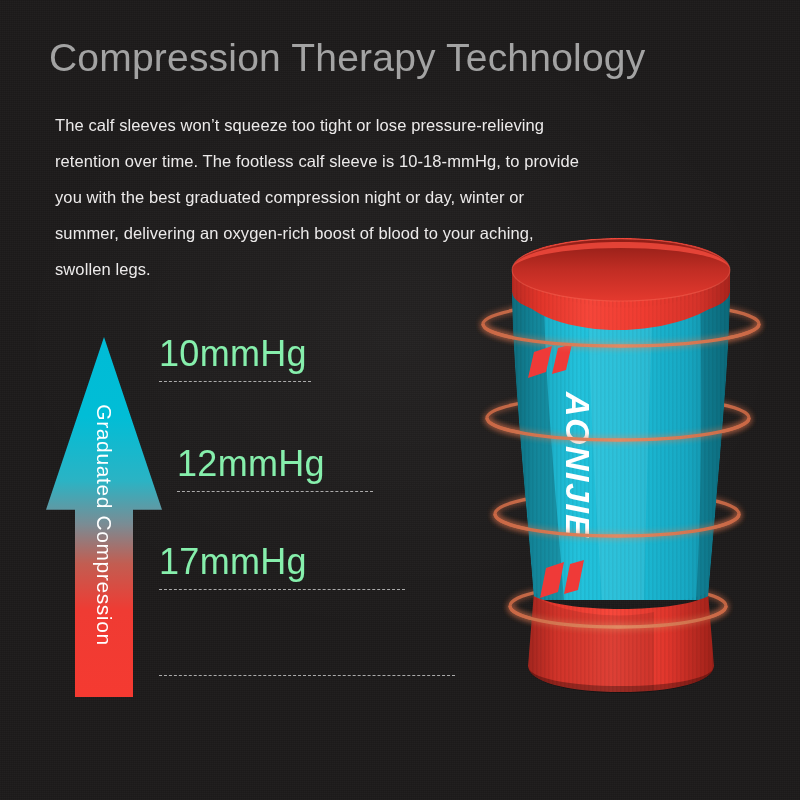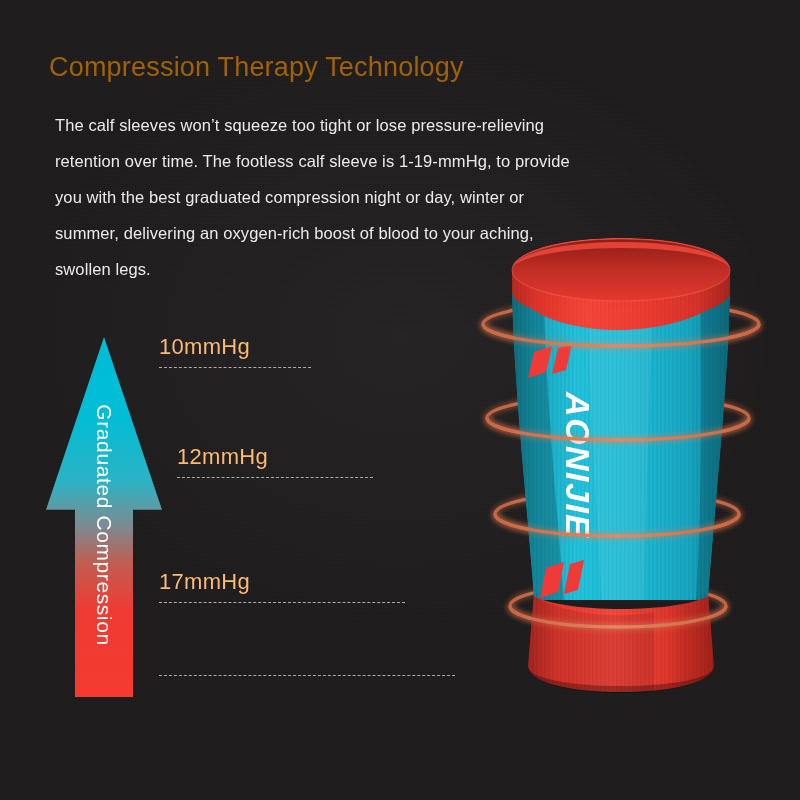--- a/index.html
+++ b/index.html
@@ -25,24 +25,24 @@
       repeating-linear-gradient(0deg, rgba(255,255,255,0.011) 0px, rgba(255,255,255,0.011) 1px, rgba(0,0,0,0.014) 1px, rgba(0,0,0,0.014) 2px),
       repeating-linear-gradient(90deg, rgba(255,255,255,0.010) 0px, rgba(255,255,255,0.010) 1px, rgba(0,0,0,0.013) 1px, rgba(0,0,0,0.013) 2px),
       #1c1a1a;
     pointer-events: none;
   }
 
   
   .headline {
     position: absolute;
     left: 49px;
-    top: 52px;
-    font-size: 27px;
+    top: 36px;
+    font-size: 39px;
     font-weight: 400;
-    color: #a16207;
+    color: #a3a3a3;
     letter-spacing: 0.2px;
     white-space: nowrap;
   }
   .bodycopy {
     position: absolute;
     left: 55px;
     top: 107px;
     width: 530px;
     font-size: 16.5px;
     line-height: 36px;
@@ -83,22 +83,22 @@
     color: #ffffff;
     letter-spacing: 0.6px;
   }
 
   
   .scale-row {
     position: absolute;
     left: 159px;
   }
   .scale-value {
-    font-size: 22px;
-    color: #fdba74;
+    font-size: 36px;
+    color: #86efac;
     letter-spacing: 0.3px;
     line-height: 1;
     white-space: nowrap;
   }
   .scale-rule {
     margin-top: 9px;
     height: 0;
     border-top: 1.6px dashed rgba(226,226,226,0.72);
   }
 
@@ -113,38 +113,38 @@
   .product svg { display: block; width: 100%; height: 100%; }
 </style>
 </head>
 <body>
 
 <div class="poster">
   <div class="bg-texture"></div>
 
   <div class="headline">Compression Therapy Technology</div>
 
-  <div class="bodycopy">The calf sleeves won’t squeeze too tight or lose pressure-relieving retention over time. The footless calf sleeve is 1-19-mmHg, to provide you with the best graduated compression night or day, winter or summer, delivering an oxygen-rich boost of blood to your aching, swollen legs.</div>
+  <div class="bodycopy">The calf sleeves won’t squeeze too tight or lose pressure-relieving retention over time. The footless calf sleeve is 10-18-mmHg, to provide you with the best graduated compression night or day, winter or summer, delivering an oxygen-rich boost of blood to your aching, swollen legs.</div>
 
   <div class="arrow-wrap">
     <div class="arrow-shape"></div>
     <div class="arrow-label">Graduated Compression</div>
   </div>
 
   <div class="scale-row" style="top:336px;">
     <div class="scale-value">10mmHg</div>
     <div class="scale-rule" style="width:152px;"></div>
   </div>
 
   <div class="scale-row" style="top:446px;margin-left:18px;">
     <div class="scale-value">12mmHg</div>
     <div class="scale-rule" style="width:196px;"></div>
   </div>
 
-  <div class="scale-row" style="top:571px;">
+  <div class="scale-row" style="top:544px;">
     <div class="scale-value">17mmHg</div>
     <div class="scale-rule" style="width:246px;"></div>
   </div>
 
   <div class="scale-row" style="top:666px;">
     <div class="scale-rule" style="width:296px;"></div>
   </div>
 
   <div class="product">
     <svg viewBox="0 0 306 512" xmlns="http://www.w3.org/2000/svg">

